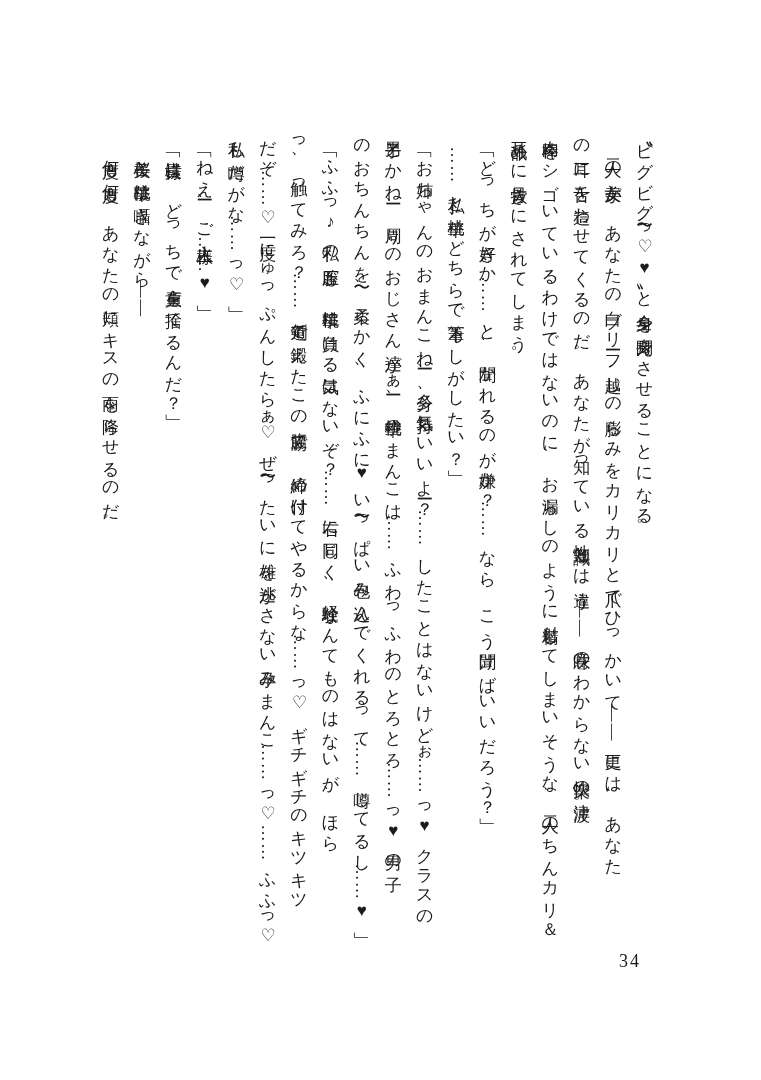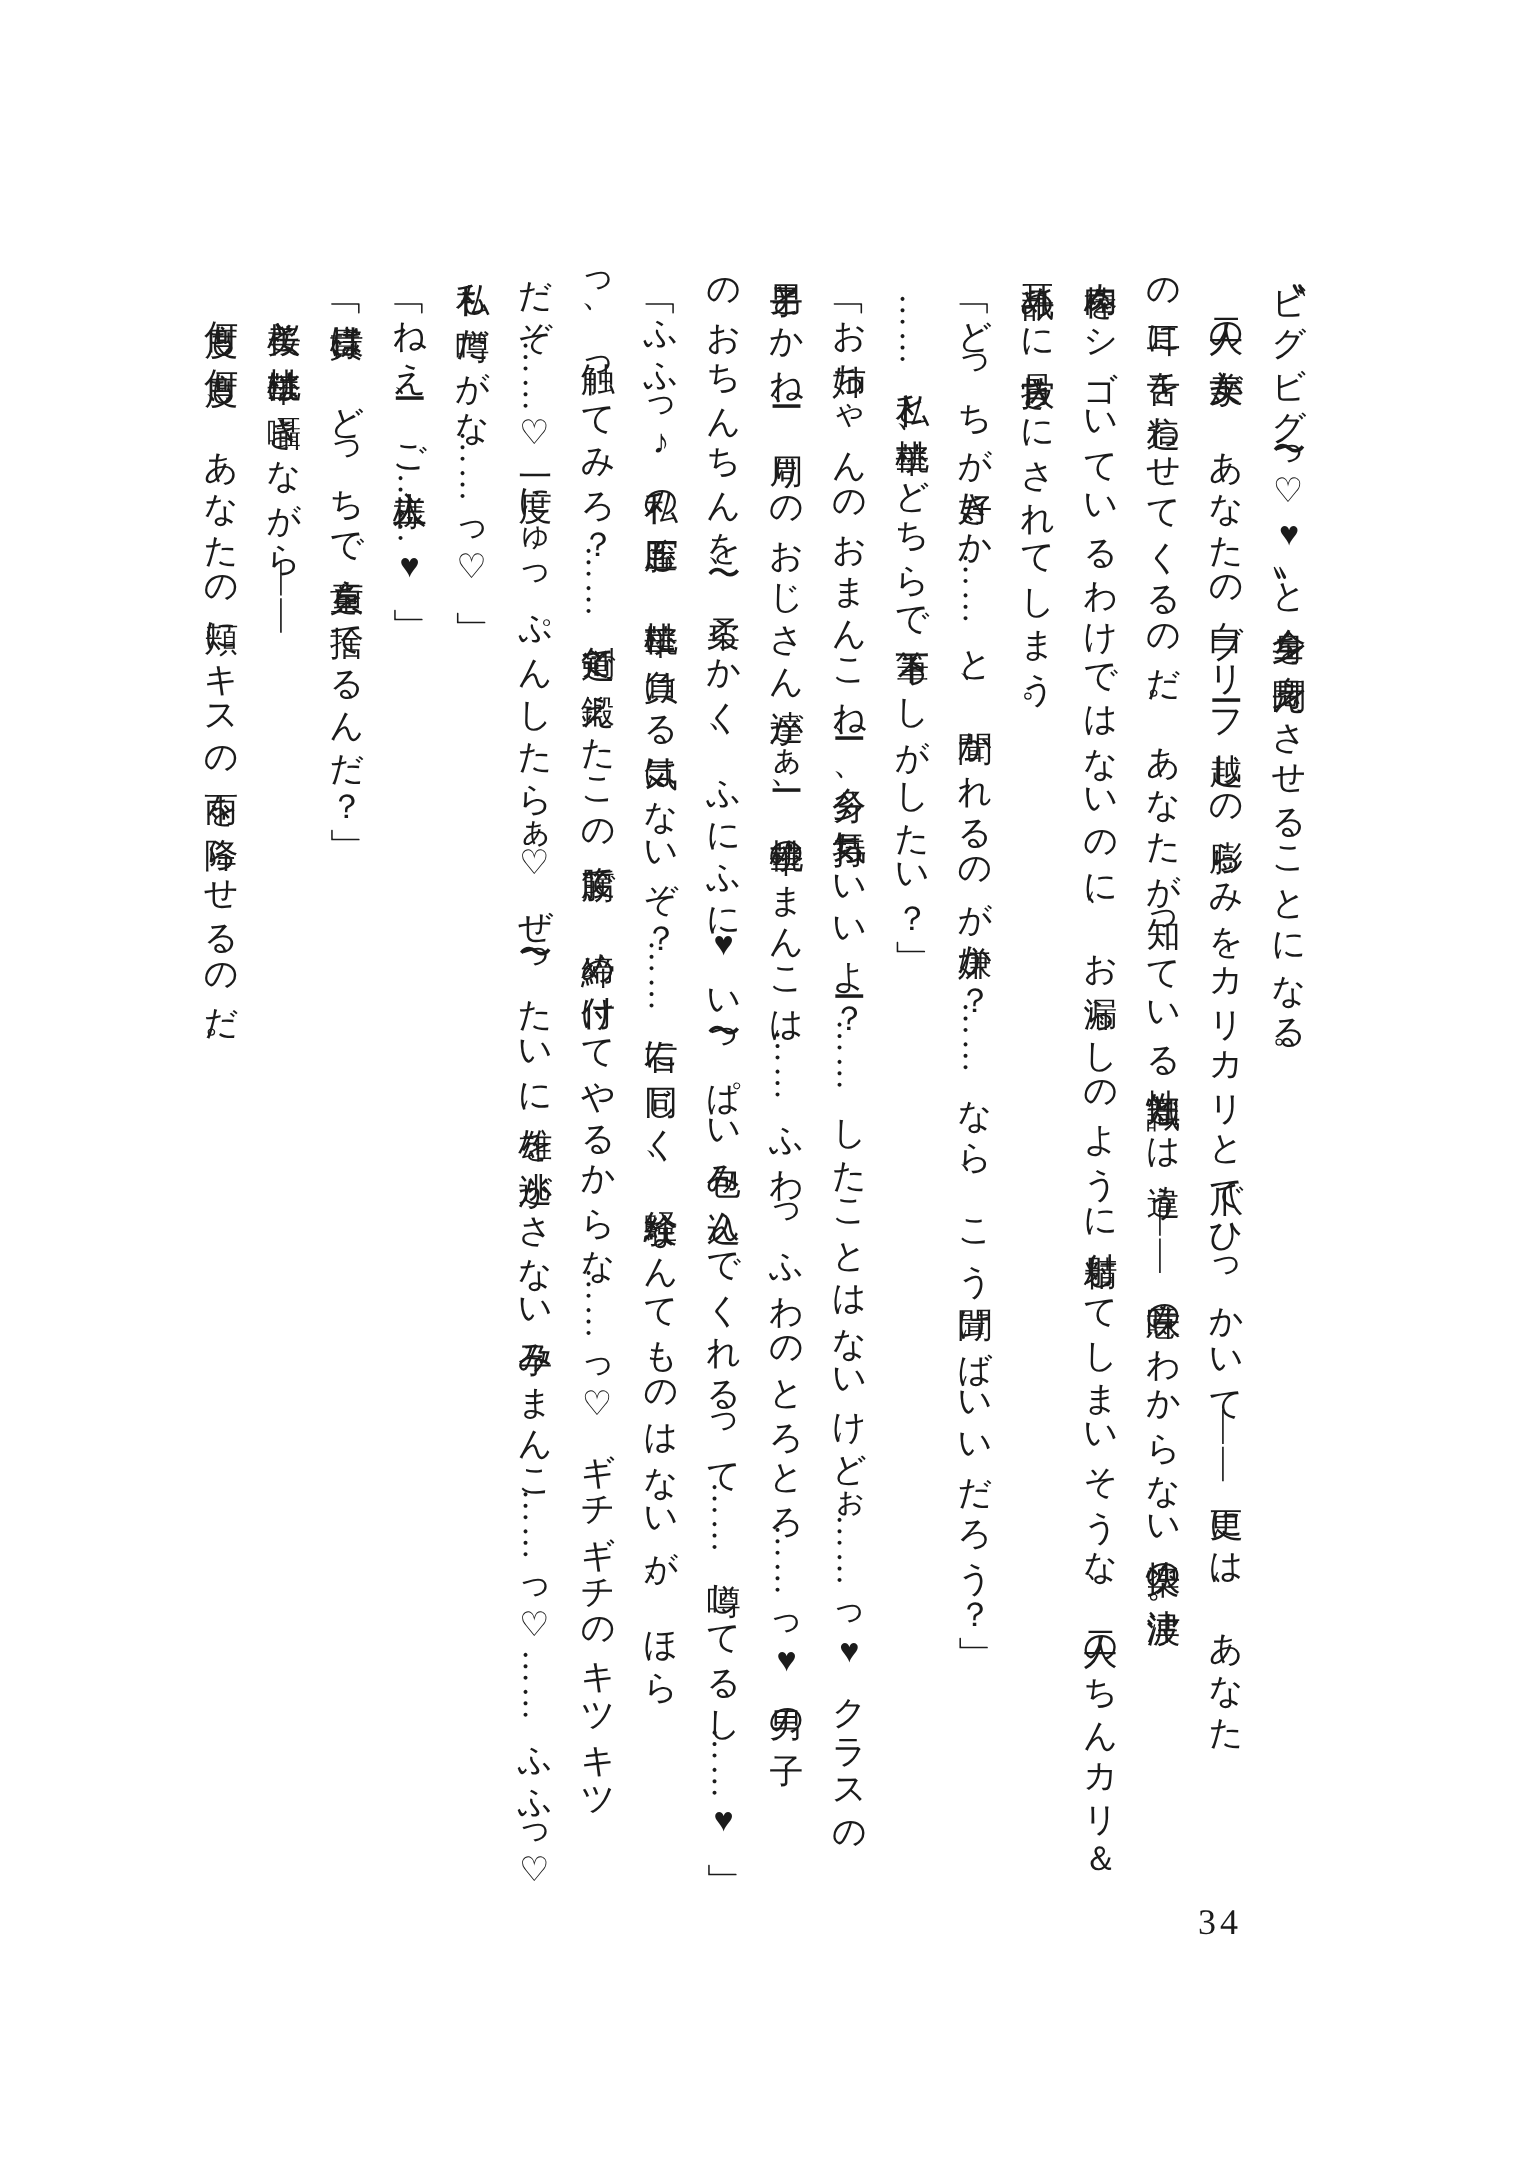--- a/index.html
+++ b/index.html
@@ -31,21 +31,21 @@
     
   }
   .tline {
     height: 840px;
     line-height: 31.4px;
     white-space: nowrap;
     overflow: visible;
   }
   .page-number {
     position: absolute;
-    left: 599px;
+    left: 619px;
     top: 951px;
     font-size: 18px;
     letter-spacing: 2px;
     color: #1b1b1b;
   }
 </style>
 </head>
 <body>
 
 <div class="page">

